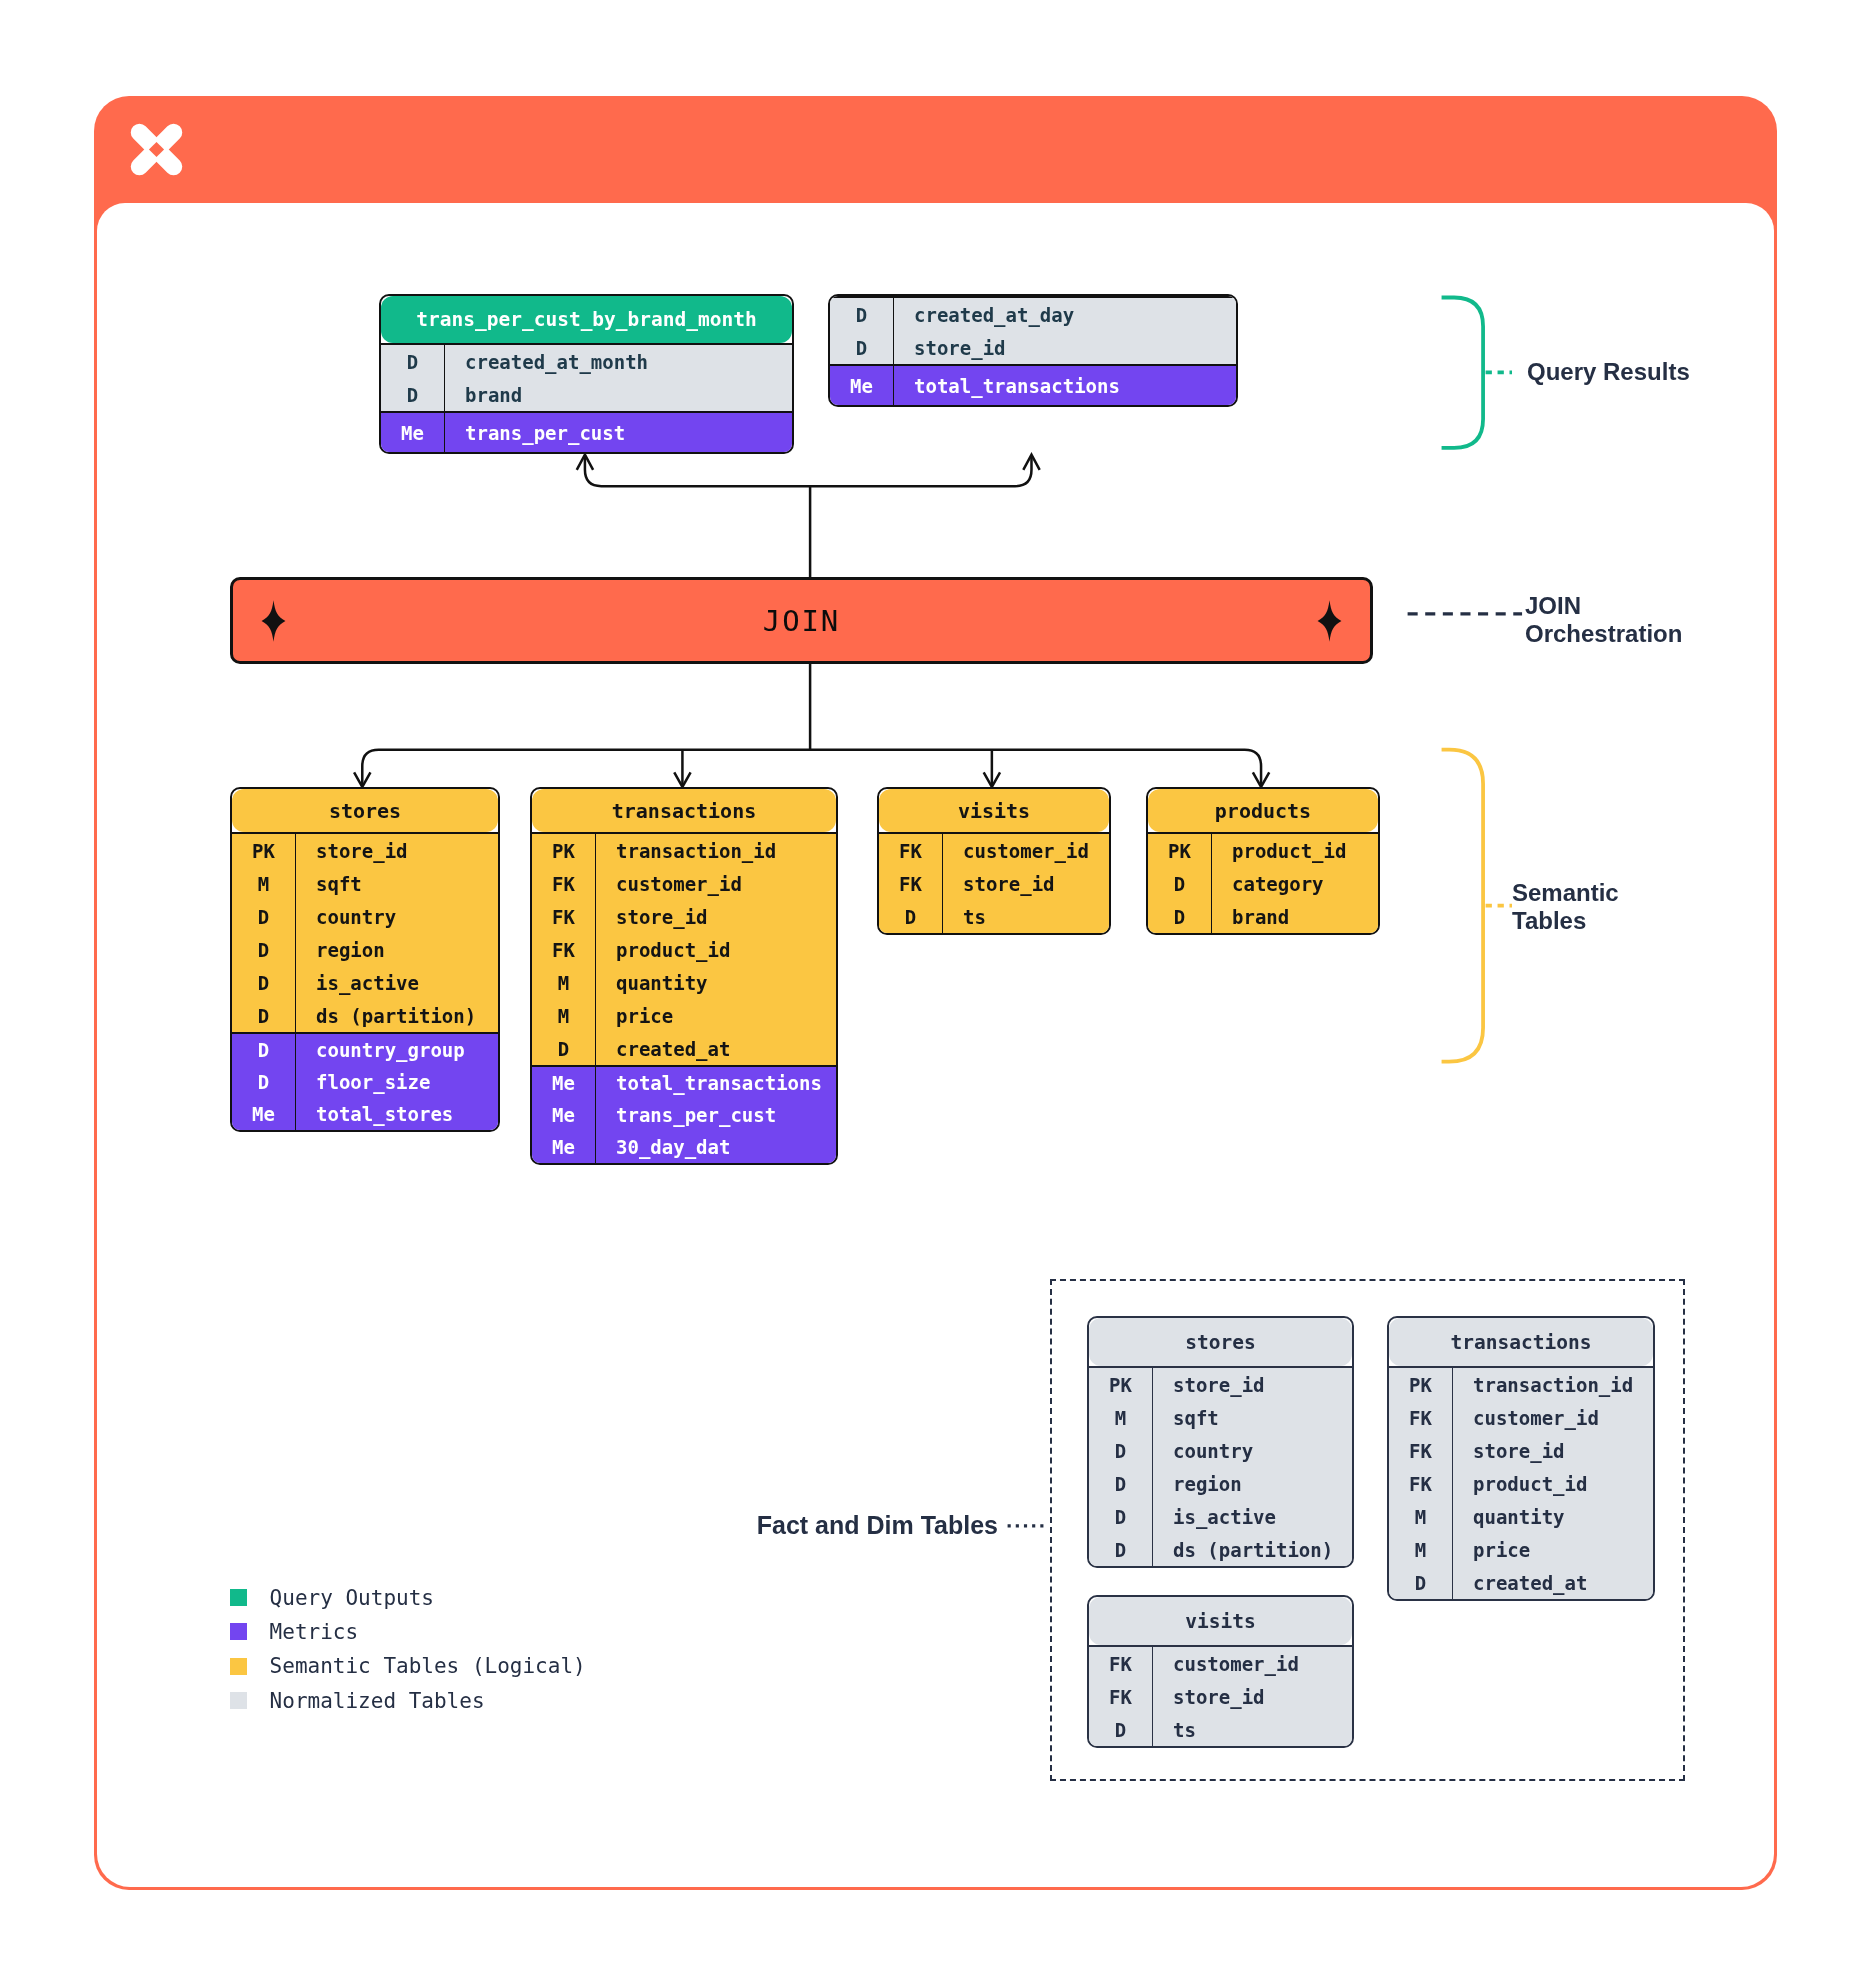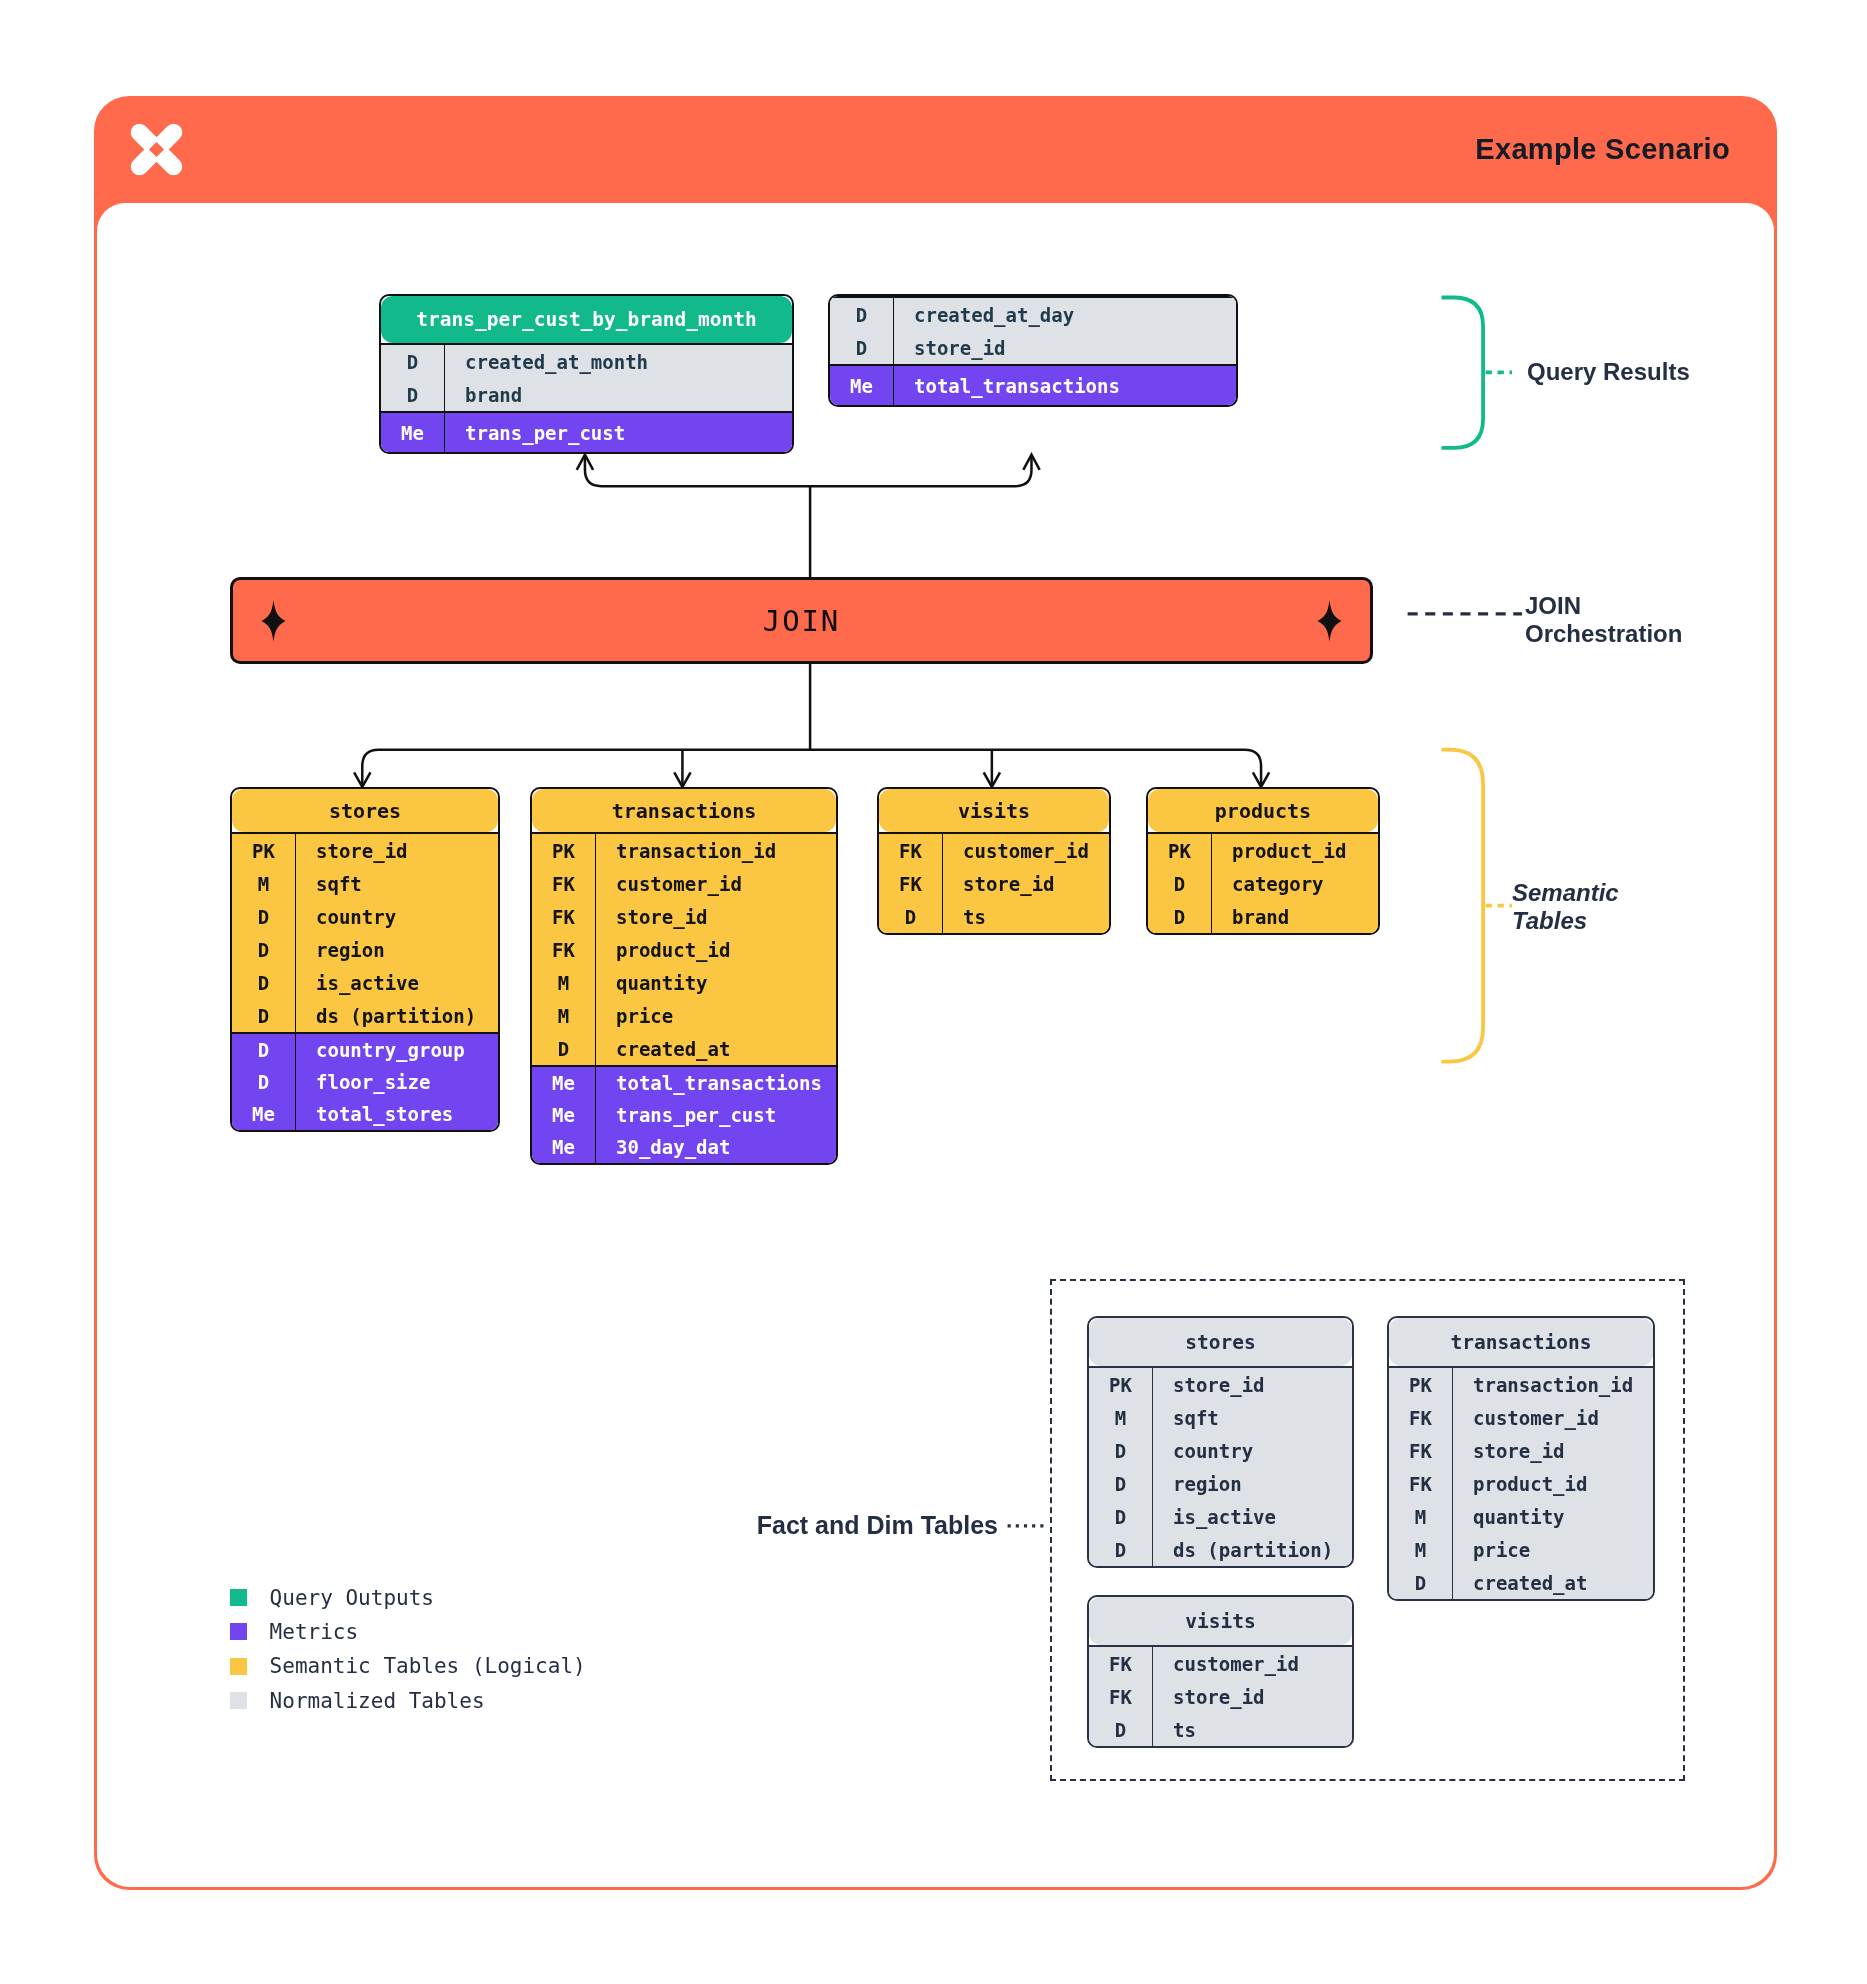--- a/index.html
+++ b/index.html
@@ -70,21 +70,21 @@
         display:flex;align-items:center;justify-content:center;}
   .join-label{font-family:"DejaVu Sans Mono",monospace;font-size:29px;font-weight:500;
         letter-spacing:1.9px;color:#0c0c0c;}
   .join-diamond{position:absolute;top:50%;transform:translateY(-50%);width:29px;height:44px;}
   .join-diamond.left{left:26.4px;} .join-diamond.right{right:26.4px;}
 
   
   .anno{position:absolute;z-index:6;color:var(--navy);font-weight:700;font-size:24px;line-height:28px;}
   .anno-query{left:1527px;top:358px;}
   .anno-join{left:1525px;top:592px;}
-  .anno-sem{left:1512px;top:879px;font-style:italic;}
+  .anno-sem{left:1512px;top:879px;}
   .anno-factdim{left:629px;top:1511px;width:369px;text-align:right;font-size:25px;}
 
   
   .dotted-box{position:absolute;z-index:4;left:1050px;top:1279px;width:635px;height:502px;
         border:2.5px dashed var(--navy);box-sizing:border-box;background:#fff;}
 
   
   .legend{position:absolute;z-index:6;left:230px;top:1585px;display:flex;flex-direction:column;gap:9.4px;}
   .legend-row{display:flex;align-items:center;height:25px;}
   .legend-swatch{width:17px;height:17px;margin-right:22.6px;flex:0 0 17px;}
@@ -99,21 +99,20 @@
       <g transform="translate(50,50)">
         <g transform="rotate(45)">
           <rect x="-13" y="-49" width="26" height="98" rx="13" fill="#ffffff"></rect>
         </g>
         <g transform="rotate(-45)">
           <rect x="-13" y="-49" width="26" height="98" rx="13" fill="#ffffff"></rect>
         </g>
         <rect x="-8" y="-8" width="16" height="16" transform="rotate(45)" fill="#FF6A4D"></rect>
       </g>
     </svg>
-    <div class="card-title">Example Scenario</div>
   </div>
   <div class="card-body"></div>
 </div>
 
 <svg class="overlay" viewBox="0 0 2970 3156" width="1868" height="1985">
 
   <g stroke="#111111" stroke-width="4" fill="none">
     <path d="M1288 773 L1288 921"></path>
     <path d="M930 724 L930 747 Q930 773 956 773 L1614 773 Q1640 773 1640 747 L1640 724"></path>
     <path d="M917 747 L930 723 L943 747"></path>

